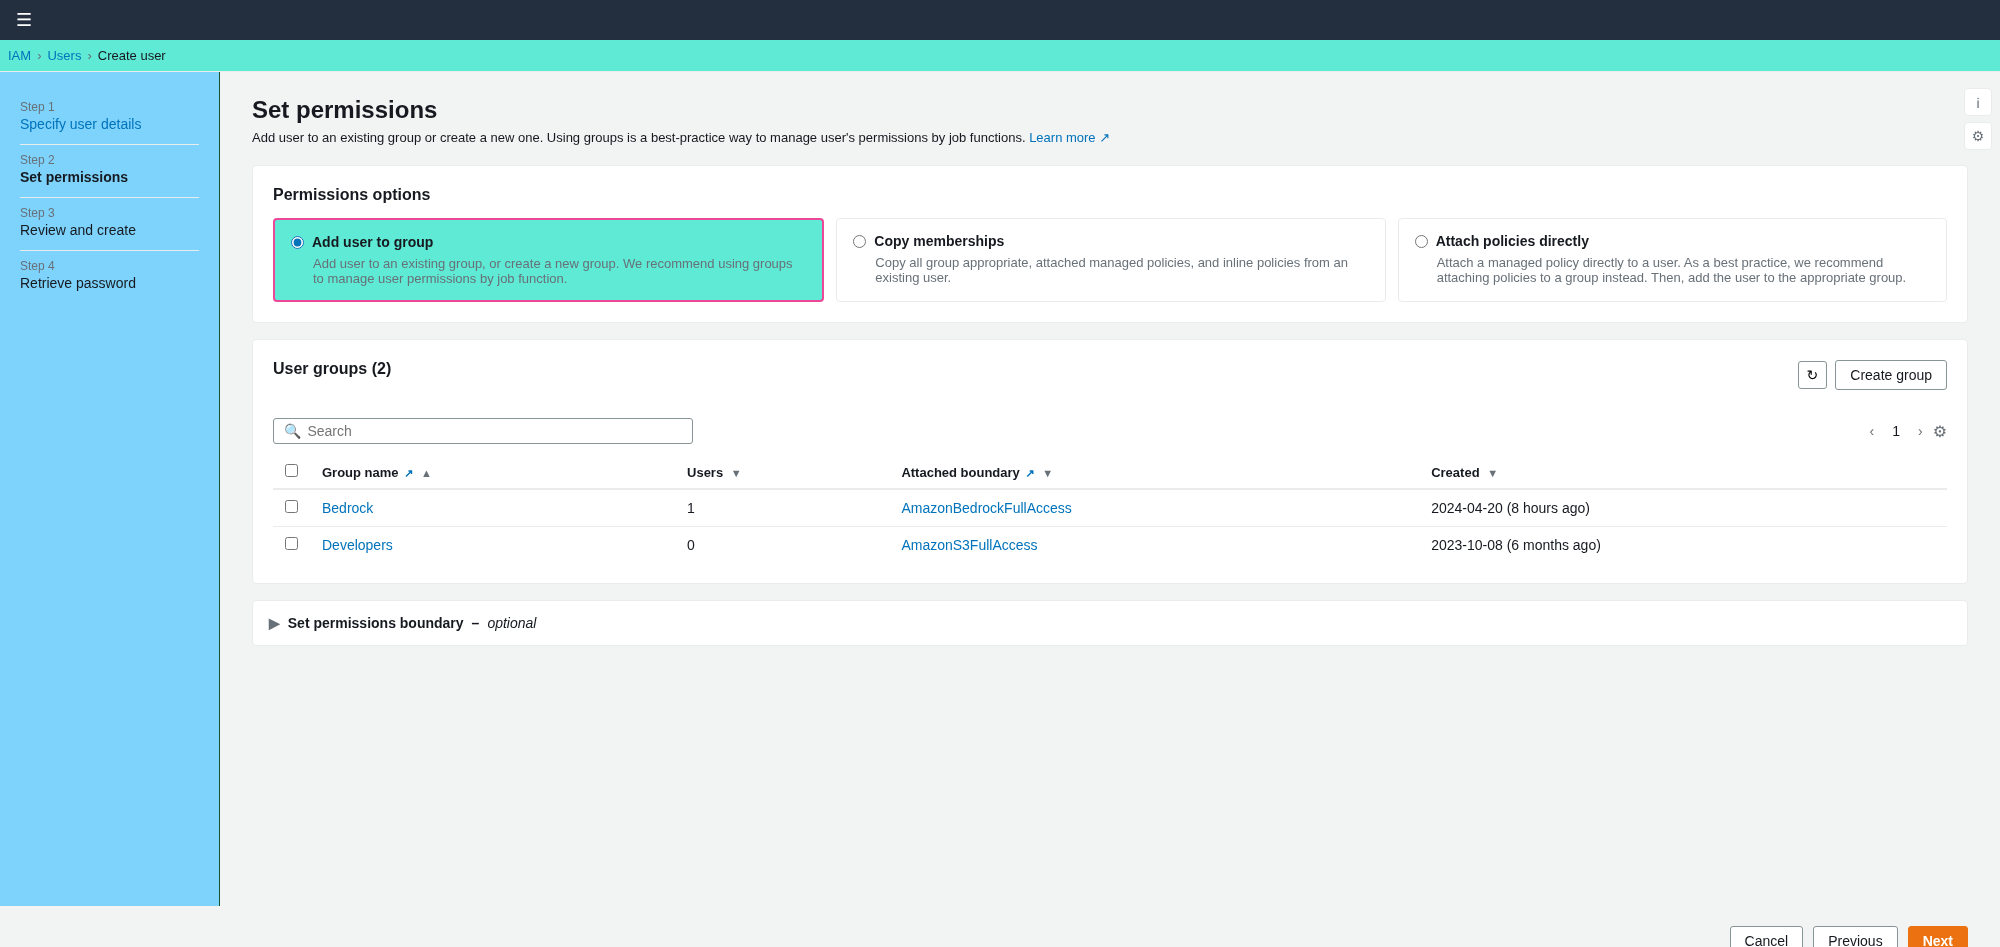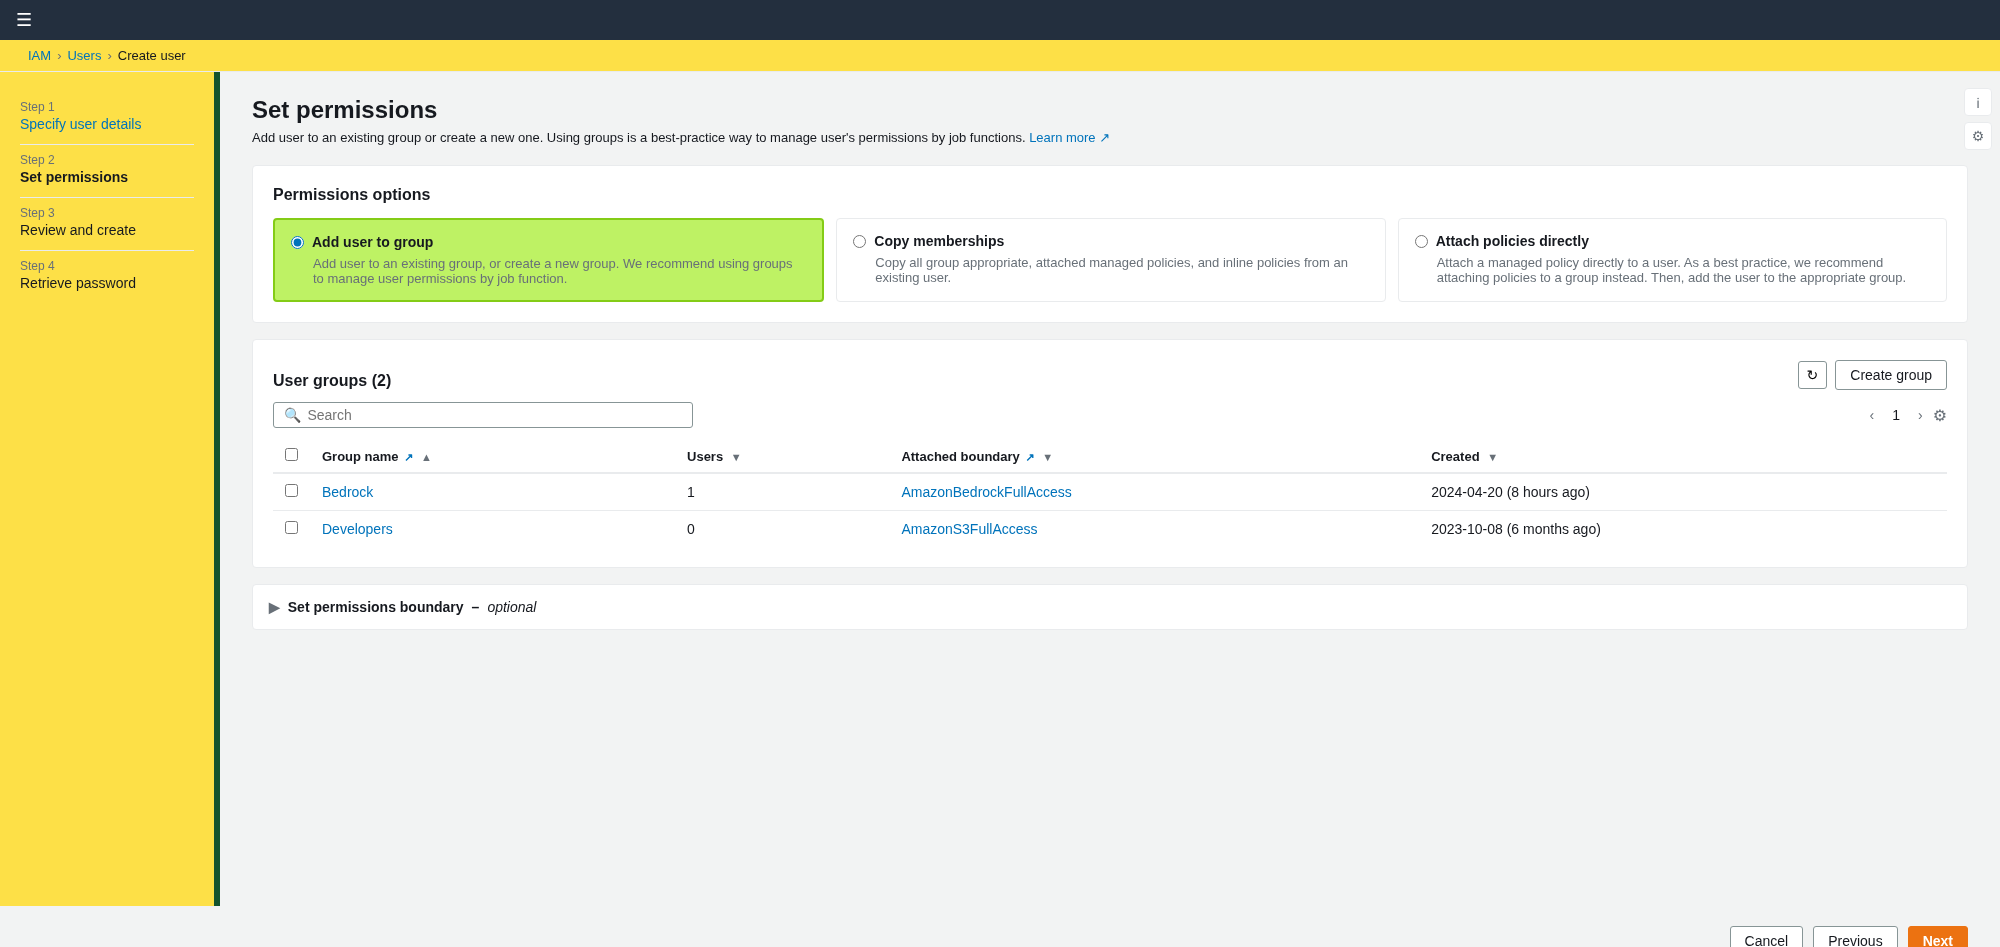--- a/index.html
+++ b/index.html
@@ -1,52 +1,52 @@
 <!DOCTYPE html>
 <html><head>
   <meta charset="utf-8">
   <style>
     * { box-sizing: border-box; margin: 0; padding: 0; }
     body { font-family: "Amazon Ember", Arial, sans-serif; font-size: 14px; background: #f2f3f3; color: #16191f; }
 
     .top-bar { display: flex; align-items: center; padding: 0 16px; height: 40px; background: #232f3e; color: #fff; }
     .top-bar .hamburger { font-size: 18px; cursor: pointer; color: #fff; }
 
-    .breadcrumb { display: flex; align-items: center; padding: 8px 28px; background: #fde047; border-bottom: 1px solid #e9ebed; font-size: 13px; }
+    .breadcrumb { display: flex; align-items: center; padding: 8px 8px; background: #5eead4; border-bottom: 1px solid #e9ebed; font-size: 13px; }
     .breadcrumb a { color: #0073bb; text-decoration: none; }
     .breadcrumb .sep { margin: 0 6px; color: #687078; }
     .breadcrumb .current { color: #16191f; }
 
     .layout { display: flex; min-height: calc(100vh - 40px - 32px - 41px); }
 
-    .sidebar { width: 220px; min-width: 220px; background: #fde047; border-right: 6px solid #14532d; padding: 20px 0; }
+    .sidebar { width: 220px; min-width: 220px; background: #7dd3fc; border-right: 1px solid #14532d; padding: 20px 0; }
     .sidebar-step { padding: 8px 20px 12px; }
     .sidebar-step .step-label { font-size: 12px; color: #687078; margin-bottom: 2px; }
     .sidebar-step .step-name { font-size: 14px; color: #0073bb; text-decoration: none; cursor: pointer; }
     .sidebar-step .step-name.active { color: #16191f; font-weight: 700; }
     .sidebar-step .step-name.inactive { color: #16191f; }
     .sidebar-divider { border: none; border-top: 1px solid #e9ebed; margin: 0 20px; }
 
     .main { flex: 1; padding: 24px 32px; background: #f2f3f3; }
 
     .page-title { font-size: 24px; font-weight: 700; color: #16191f; margin-bottom: 6px; }
     .page-description { font-size: 13px; color: #16191f; margin-bottom: 20px; }
     .page-description a { color: #0073bb; text-decoration: none; }
 
     .card { background: #fff; border: 1px solid #e9ebed; border-radius: 4px; padding: 20px; margin-bottom: 16px; }
     .card-title { font-size: 16px; font-weight: 700; margin-bottom: 14px; }
 
     .permissions-options { display: flex; gap: 12px; }
     .perm-option { flex: 1; border: 1px solid #e9ebed; border-radius: 4px; padding: 14px 16px; cursor: pointer; }
-    .perm-option.selected { border: 2px solid #84cc16; background: #bef264; }
+    .perm-option.selected { border: 2px solid #ec4899; background: #5eead4; }
     .perm-option-header { display: flex; align-items: center; gap: 8px; font-weight: 600; font-size: 14px; margin-bottom: 6px; }
     .perm-option-header input[type=radio] { accent-color: #0073bb; }
     .perm-option-desc { font-size: 13px; color: #687078; padding-left: 22px; }
 
-    .user-groups-header { display: flex; align-items: flex-end; justify-content: space-between; margin-bottom: 12px; }
+    .user-groups-header { display: flex; align-items: flex-start; justify-content: space-between; margin-bottom: 28px; }
     .user-groups-title { font-size: 16px; font-weight: 700; }
     .user-groups-actions { display: flex; align-items: center; gap: 8px; }
 
     .btn { padding: 6px 14px; border-radius: 3px; font-size: 14px; cursor: pointer; border: 1px solid #879596; background: #fff; color: #16191f; }
     .btn-primary { background: #ec7211; border-color: #ec7211; color: #fff; font-weight: 600; }
     .btn-icon { padding: 5px 8px; border: 1px solid #879596; background: #fff; border-radius: 3px; cursor: pointer; font-size: 14px; }
 
     .search-box { display: flex; align-items: center; border: 1px solid #879596; border-radius: 3px; padding: 4px 10px; width: 420px; background: #fff; }
     .search-box input { border: none; outline: none; font-size: 14px; flex: 1; background: transparent; }
     .search-icon { color: #687078; margin-right: 6px; font-size: 14px; }

